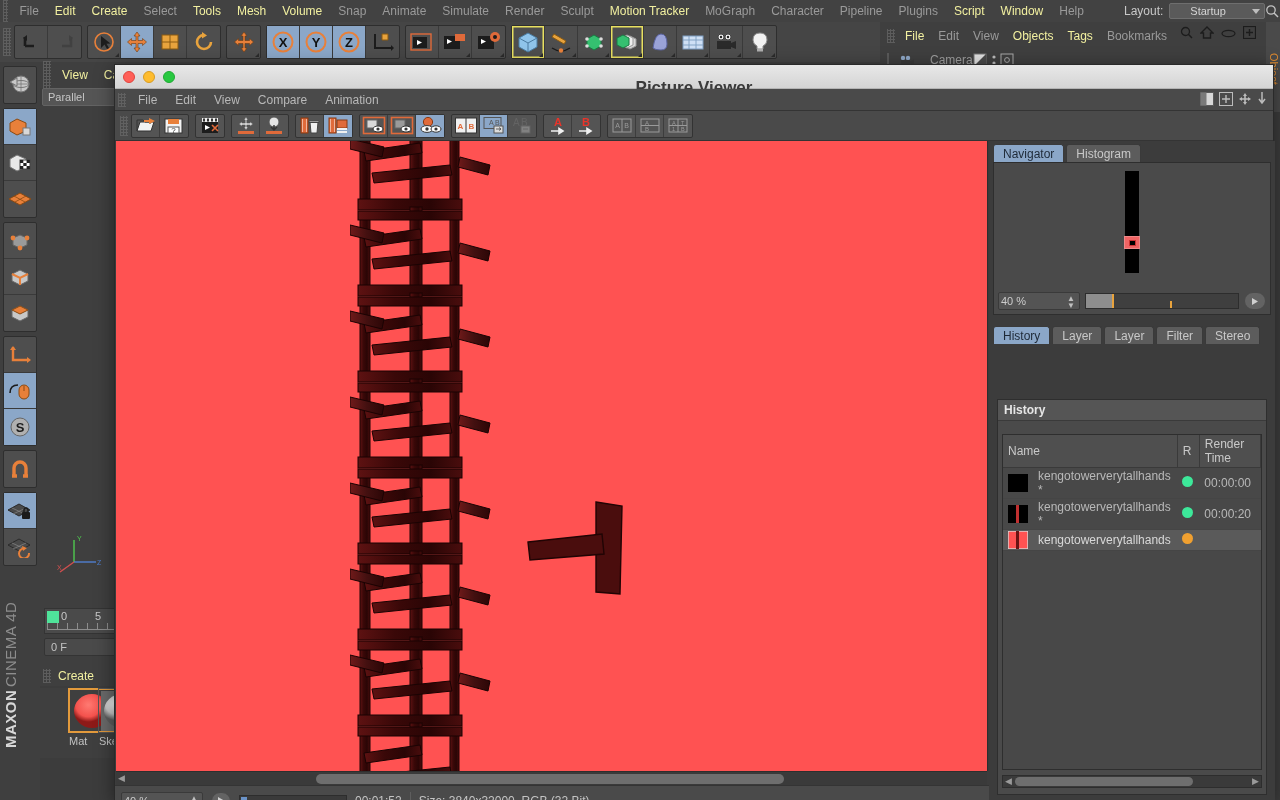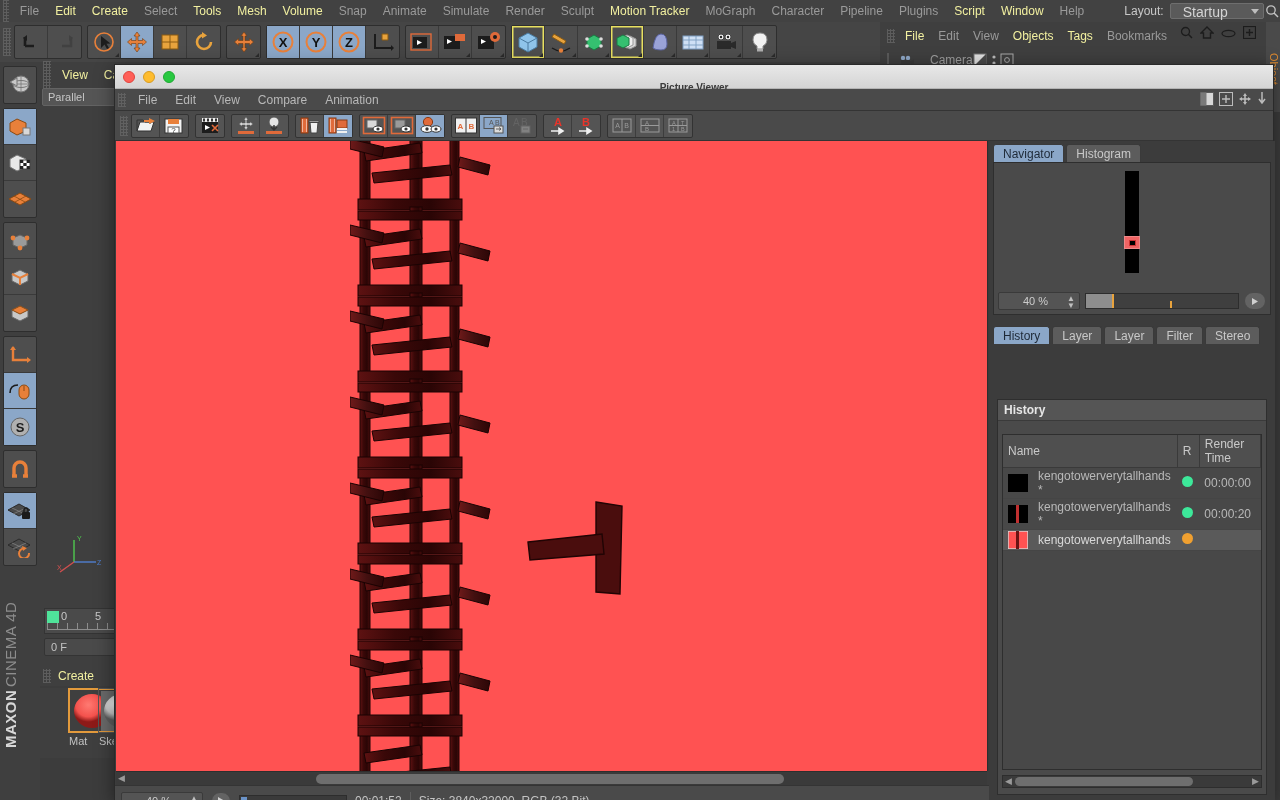--- a/index.html
+++ b/index.html
@@ -21,22 +21,22 @@
     display: flex; align-items: center;
   }
   .c4d-menubar .mi {
     padding: 0 8px; line-height: 22px; font-size: 12px; white-space: nowrap;
   }
   .mi.dim { color: #9a9a9a; }
   .mi.hot { color: #f2f0a0; }
   .layout-label { color: #c8c8c8; margin-left: 26px; padding: 0 6px; }
   .layout-select {
     width: 120px; height: 16px; background: #5a5a5a; border: 1px solid #6e6e6e;
-    border-radius: 2px; color: #d4d4d4; font-size: 14px;
-    display: flex; padding: 0 12px; position: relative;
+    border-radius: 2px; color: #d4d4d4; font-size: 11px;
+    display: flex; align-items: center; padding: 0 20px; position: relative;
   }
   .layout-select .caret {
     position: absolute; right: 4px; top: 5px;
     border-left: 4px solid transparent; border-right: 4px solid transparent;
     border-top: 5px solid #bdbdbd;
   }
   .mag {
     width: 22px; height: 22px; display: flex; align-items: center; justify-content: center;
   }
 
@@ -133,21 +133,21 @@
     border-bottom: 1px solid #b4b4b4;
     display: flex; align-items: center; position: relative;
   }
   .pv-title .dots { display: flex; gap: 8px; padding-left: 8px; }
   .dot { width: 12px; height: 12px; border-radius: 50%; }
   .dot.r { background: #ff5f57; border: 1px solid #e0443e; }
   .dot.y { background: #febc2e; border: 1px solid #d89c22; }
   .dot.g { background: #28c840; border: 1px solid #1faa33; }
   .pv-title .t {
     position: absolute; left: 0; right: 0; text-align: center;
-    font-size: 10px; color: #3b3b3b; font-weight: 600; line-height: 24px; margin-top: 22px;
+    font-size: 17px; color: #3b3b3b; font-weight: 600; line-height: 24px; margin-top: 22px;
   }
   .pv-menubar {
     height: 22px; background: #4a4a4a; display: flex; align-items: center;
     border-bottom: 1px solid #343434; position: relative;
   }
   .pv-menubar .mi { padding: 0 9px; line-height: 22px; font-size: 12px; color: #b8b8b8; }
   .pv-menubar .right-icons { position:absolute; right:6px; top:3px; display:flex; gap:5px; }
   .pv-toolbar {
     height: 30px; background: #4a4a4a; display: flex; align-items: center;
     border-bottom: 1px solid #343434; padding-left: 2px;
@@ -179,21 +179,21 @@
              border-top:1px solid #2e2e2e; }
   .hscroll .thumb { position:absolute; left:200px; top:2px; width:468px; height:10px;
                     background:#6e6e6e; border-radius:5px; }
   .hscroll .arrow { position:absolute; left:2px; top:1px; color:#9a9a9a; font-size:9px; }
 
   .pv-status { position:absolute; left:0; top:644px; width:889px; height:30px;
                background:#4a4a4a; display:flex; align-items:center; padding-left:6px; gap:8px;
                border-top:1px solid #343434; }
   .numfield { width:82px; height:18px; background:#545454; border:1px solid #3a3a3a;
               border-radius:2px; font-size:11px; color:#ccc; display:flex; align-items:center;
-              padding-left:24px; position:relative; }
+              padding-left:2px; position:relative; }
   .numfield .spin { position:absolute; right:4px; top:2px; font-size:8px; line-height:7px; color:#c0c0c0;}
   .playbtn { width:20px; height:18px; border-radius:9px; background:#636363; border:1px solid #494949;
              display:flex; align-items:center; justify-content:center; }
   .prog { width:108px; height:12px; background:#3a3a3a; border:1px solid #2d2d2d; position:relative; }
   .prog > i { position:absolute; left:1px; top:1px; width:6px; height:8px; background:#6b93c8; display:block; }
   .tc { font-size:12px; color:#c4c4c4; }
   .sep { width:1px; height:18px; background:#5e5e5e; }
   .sizetxt { font-size:12px; color:#c4c4c4; }
 
   

